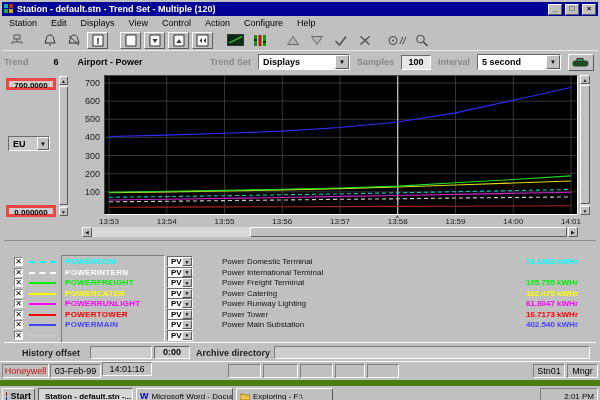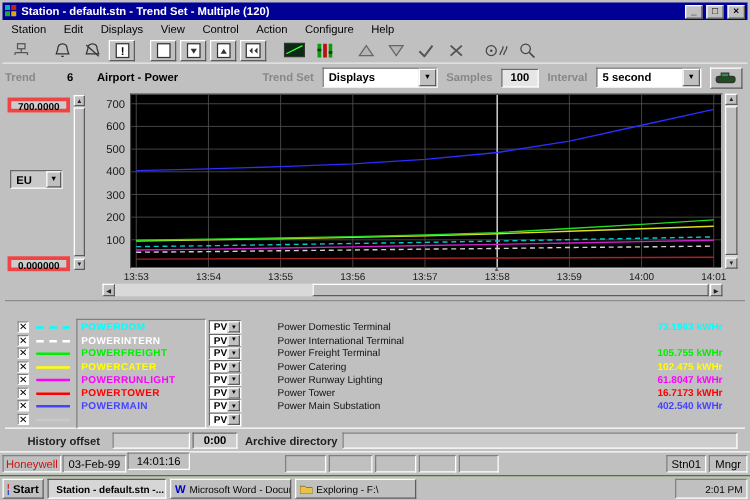--- a/index.html
+++ b/index.html
@@ -50,21 +50,21 @@
   .pcombo{position:absolute;left:167px;top:-1px;width:26px;height:11px;background:#fff;font-size:8px;
     font-weight:bold;display:flex;align-items:center;padding-left:3px;
     border:1px solid;border-color:#6a6a6a #fdfdfd #fdfdfd #6a6a6a;}
   .pcombo .carrow{width:10px;height:9px;font-size:5px;}
   .desc{position:absolute;left:222px;top:0;font-size:8px;font-weight:normal;color:#111;}
   .val{position:absolute;right:22px;top:0;width:130px;text-align:right;font-size:8px;font-weight:bold;}
   
   .scell{position:absolute;top:363px;height:14px;display:flex;align-items:center;justify-content:center;
     font-size:9px;border:1px solid;border-color:#808080 #fff #fff #808080;}
   
-  .taskbar{left:0;top:380px;width:600px;height:20px;background:#c0c0c0;border-top:1px solid #4d7c0f;}
+  .taskbar{left:0;top:380px;width:600px;height:20px;background:#c0c0c0;border-top:6px solid #4d7c0f;}
   .task{position:absolute;top:2px;height:16px;display:flex;align-items:center;gap:3px;padding:0 3px;
     font-size:8px;overflow:hidden;white-space:nowrap;}
 </style>
 </head>
 <body>
 
 <div class="screen">
 
   <div class="abs titlebar">
     <svg width="10" height="10">

